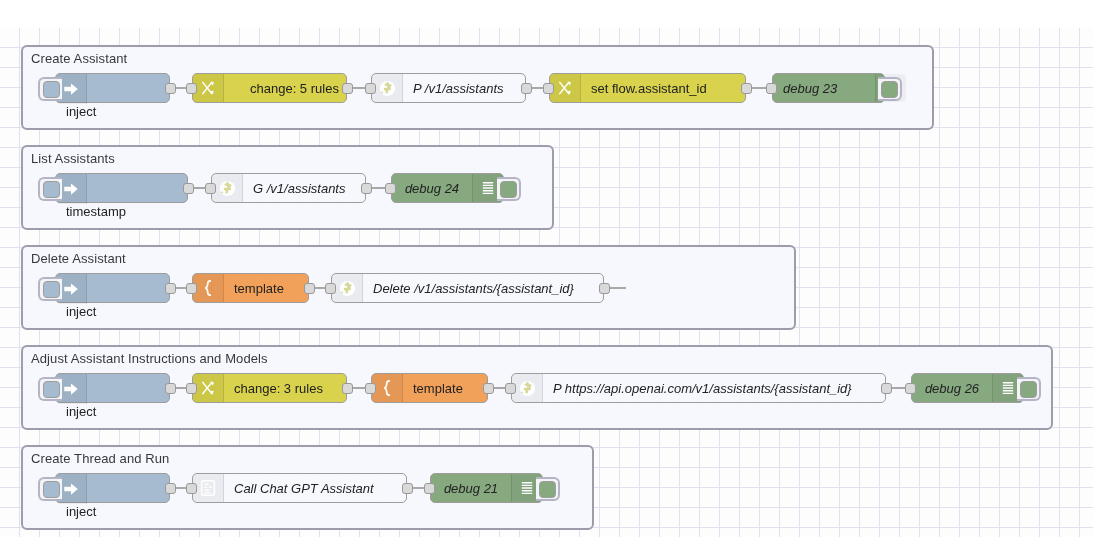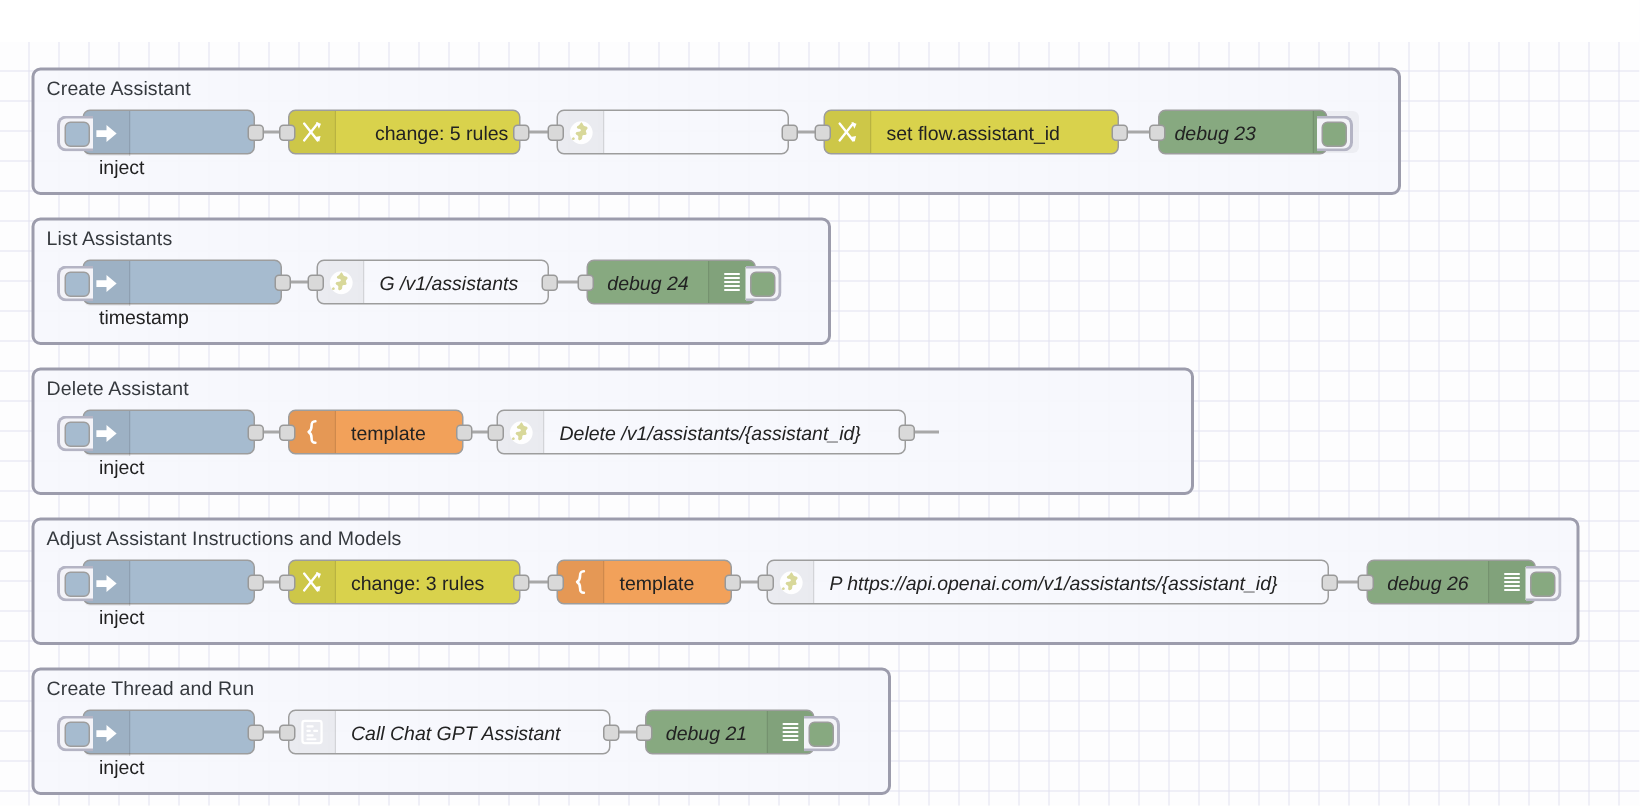--- a/index.html
+++ b/index.html
@@ -177,20 +177,21 @@
     <div class="node n-http_request" style="left: 371px; top: 45px; width: 155px;">
       <div class="port in"></div>
       <div class="port out"></div>
       <div class="icon-box">
         <svg class="glyph" width="19" height="19" viewBox="0 0 24 24">
           <circle cx="12" cy="12" r="9.6" fill="#fff" opacity="0.95"></circle>
           <path fill="#d8d89a" d="M12 3.2c-1.1 1-1 2.3-2.2 2.6-1.4.3-2 1.6-1.1 2.5.9.9 2.3.2 2.9 1.2.5.9-.7 1.8-1.9 1.6-1.3-.2-2.6.5-2.4 1.7.2 1.2 1.8 1.1 2.2 2.2.4 1.1-.6 2.1.2 2.9.9.9 2.3.2 2.9-.8.6-1-.2-2.3.8-2.9 1-.6 2.5.1 3-.9.5-1-.8-1.9-.5-3 .3-1.1 1.8-1.5 1.4-2.6-.4-1.1-2-.8-3-1.5-1-.7-.9-2.3-2.3-3z"></path>
           <path fill="#d8d89a" d="M5.2 15.8c-.8.3-1.3 1.2-.8 1.9.5.7 1.7.5 2.1-.2.4-.8-.5-2-1.3-1.7z"></path>
         </svg>
       </div>
+      <div class="label italic">P /v1/assistants</div>
     </div>
     <div class="node n-change" style="left: 549px; top: 45px; width: 197px;">
       <div class="port in"></div>
       <div class="port out"></div>
       <div class="icon-box">
         <svg class="glyph" width="18" height="18" viewBox="0 0 24 24">
           <g fill="none" stroke="#fff" stroke-width="2.1" stroke-linecap="round">
             <path d="M5 4.5 L17 19.5"></path>
             <path d="M17 4.5 L5 19.5"></path>
           </g>

